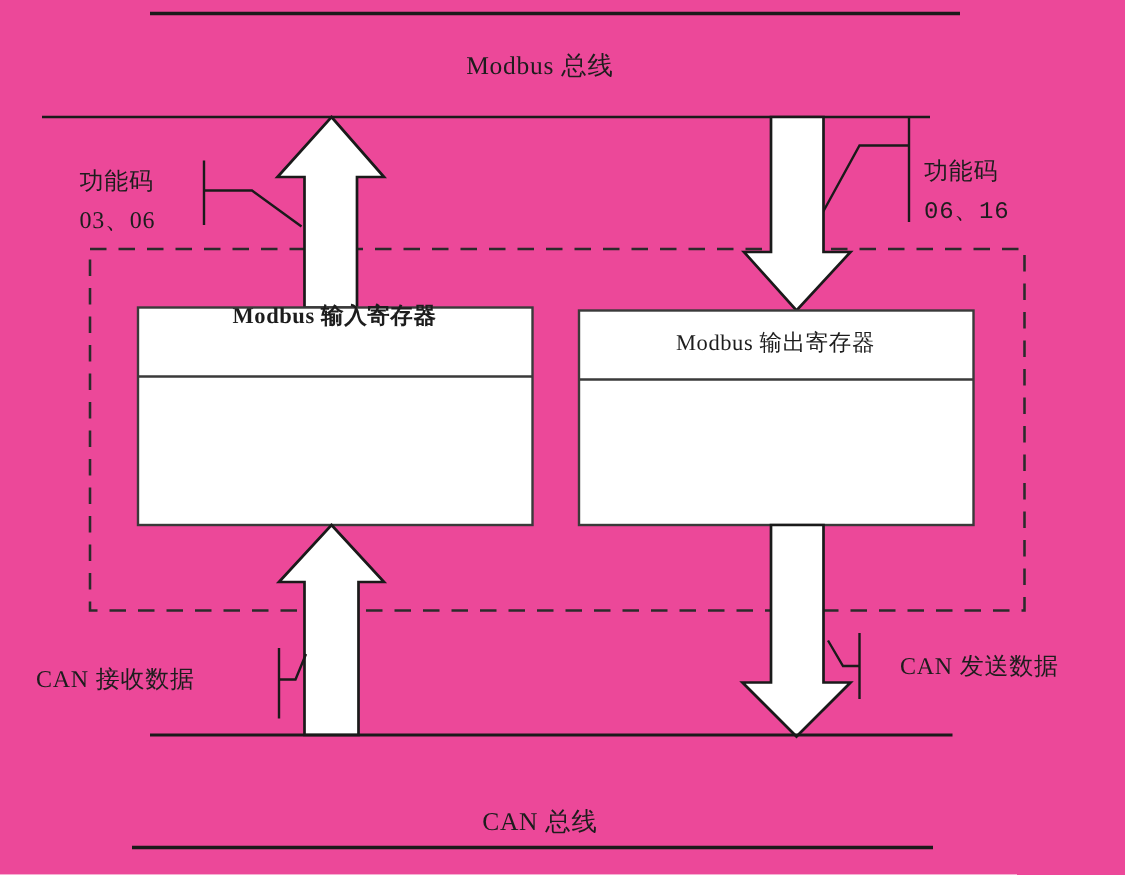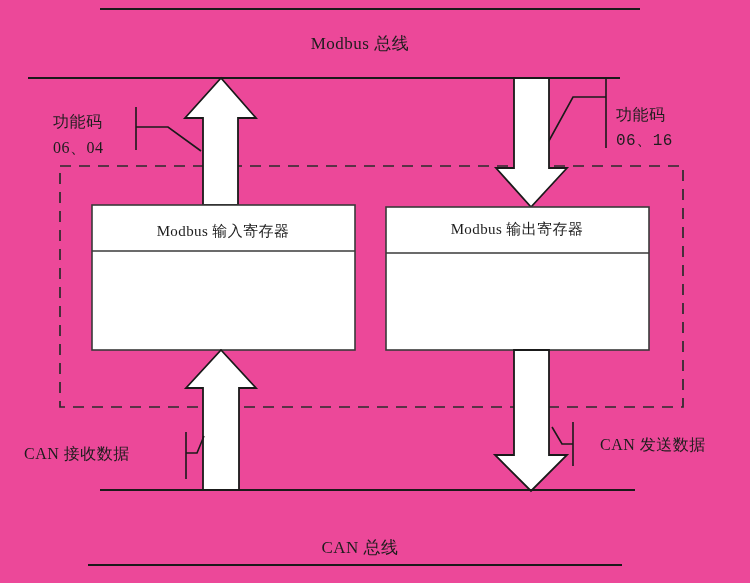--- a/index.html
+++ b/index.html
@@ -82,26 +82,26 @@
     </g>
 
     <line x1="100" y1="490" x2="635" y2="490" stroke="#1a1a1a" stroke-width="1.9"></line>
 
     <line x1="88" y1="565" x2="622" y2="565" stroke="#1a1a1a" stroke-width="2.2"></line>
   </svg>
 
   <div class="lbl serif bus-title ctr" style="left:360px; top:33px;">Modbus 总线</div>
 
   <div class="lbl serif callout" style="left:53px; top:97px;">功能码</div>
-  <div class="lbl serif callout" style="left:53px; top:123px;">06、04</div>
+  <div class="lbl serif callout" style="left:53px; top:123px;">03、06</div>
 
   <div class="lbl serif callout" style="left:616px; top:90px;">功能码</div>
   <div class="lbl serif callout" style="left:616px; top:116px;font-family:Liberation Mono, monospace;">06、16</div>
 
-  <div class="lbl serif box-title ctr" style="left:223px; top:222px;">Modbus 输入寄存器</div>
+  <div class="lbl serif box-title ctr" style="left:223px; top:202px;font-weight:bold;">Modbus 输入寄存器</div>
 
   <div class="lbl serif box-title ctr" style="left:517px; top:220px;">Modbus 输出寄存器</div>
 
   <div class="lbl serif sidelbl" style="left:600px; top:435px;">CAN 发送数据</div>
   <div class="lbl serif sidelbl" style="left:24px; top:444px;">CAN 接收数据</div>
 
   <div class="lbl serif bus-title ctr" style="left:360px; top:517px;margin-top:20px;">CAN 总线</div>
 
 </div>
 

